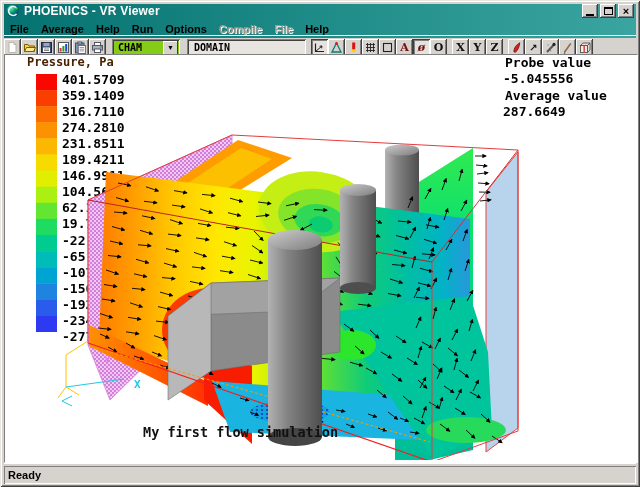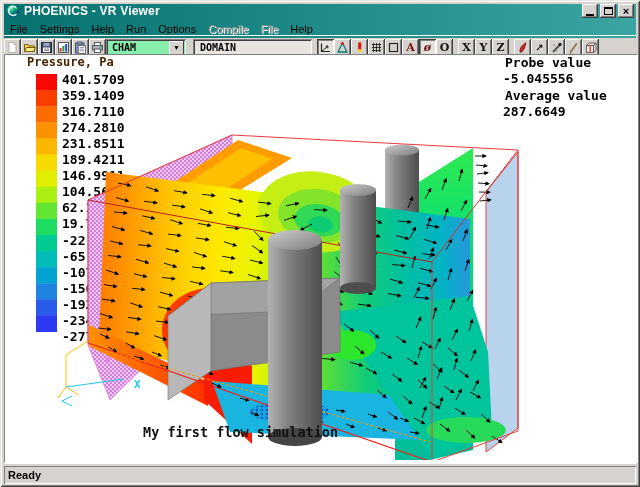--- a/index.html
+++ b/index.html
@@ -13,33 +13,33 @@
             font-weight:bold;font-size:12px;}
   .tb-icon{width:14px;height:14px;margin-right:4px;flex:0 0 auto;}
   .tb-title{flex:1 1 auto;white-space:nowrap;letter-spacing:.2px;}
   .tb-btn{width:16px;height:14px;background:#d6d3ce;margin-left:2px;flex:0 0 auto;
           display:flex;align-items:center;justify-content:center;
           box-shadow:inset -1px -1px 0 #404040, inset 1px 1px 0 #fff, inset -2px -2px 0 #808080;
           color:#000;font-size:11px;font-weight:bold;line-height:1;}
   .glyph-min{width:8px;height:2px;background:#000;margin-top:8px;}
   .glyph-max{width:9px;height:8px;border:1px solid #000;border-top-width:2px;box-sizing:border-box;}
   .menubar{position:absolute;left:4px;top:22px;right:4px;height:13px;
-           display:flex;align-items:center;font-size:11px;color:#000;}
+           display:flex;align-items:center;font-size:11px;color:#000;font-weight:bold;}
   .menu-item{padding:0 6px;}
   .menu-item.disabled{color:#9b988f;text-shadow:1px 1px 0 #fff;}
   .toolbar{position:absolute;left:4px;top:35px;right:4px;height:21px;
            display:flex;align-items:center;border-top:1px solid #fff;padding-top:1px;}
   .fbtn,.tbtn{width:17px;height:18px;background:#d6d3ce;flex:0 0 auto;
        display:flex;align-items:center;justify-content:center;
        box-shadow:inset -1px -1px 0 #404040, inset 1px 1px 0 #fff, inset -2px -2px 0 #808080;}
   .tbtn{font-size:11px;font-weight:bold;color:#111;font-family:"DejaVu Serif",serif;}
   .tbtn.pressed{background:#e6e3de;
        box-shadow:inset 1px 1px 0 #404040, inset -1px -1px 0 #fff, inset 2px 2px 0 #808080;}
   .gap{width:5px;flex:0 0 auto;}
-  .combo{width:80px;height:18px;background:#86efac;position:relative;flex:0 0 auto;
+  .combo{width:68px;height:18px;margin-left:6px;background:#84cc16;position:relative;flex:0 0 auto;
          box-shadow:inset 1px 1px 0 #808080, inset -1px -1px 0 #fff, inset 2px 2px 0 #404040;
          display:flex;align-items:center;}
   .combo input{border:0;outline:0;background:transparent;width:46px;margin-left:4px;
          font-family:"DejaVu Sans Mono",monospace;font-size:10px;font-weight:bold;}
   .combo .drop{position:absolute;right:2px;top:2px;width:15px;height:14px;background:#d6d3ce;
          box-shadow:inset -1px -1px 0 #404040, inset 1px 1px 0 #fff;
          display:flex;align-items:center;justify-content:center;font-size:7px;}
   .field{width:119px;height:17px;margin-left:7px;background:#e8e5e0;flex:0 0 auto;
          box-shadow:inset 1px 1px 0 #808080, inset -1px -1px 0 #fff, inset 2px 2px 0 #404040;
          display:flex;align-items:center;}
@@ -78,21 +78,21 @@
   <span class="tb-btn">
       <span class="glyph-max"></span>
     </span>
   <span class="tb-btn">
       <span>×</span>
     </span>
 </div>
 
 <div class="menubar" id="menubar">
     <span class="menu-item">File</span>
-    <span class="menu-item">Settings</span>
+    <span class="menu-item">Average</span>
     <span class="menu-item">Help</span>
     <span class="menu-item">Run</span>
     <span class="menu-item">Options</span>
     <span class="menu-item disabled">Compile</span>
     <span class="menu-item disabled">File</span>
     <span class="menu-item">Help</span>
   </div>
 
 <div class="toolbar">
   <span class="fbtn">

